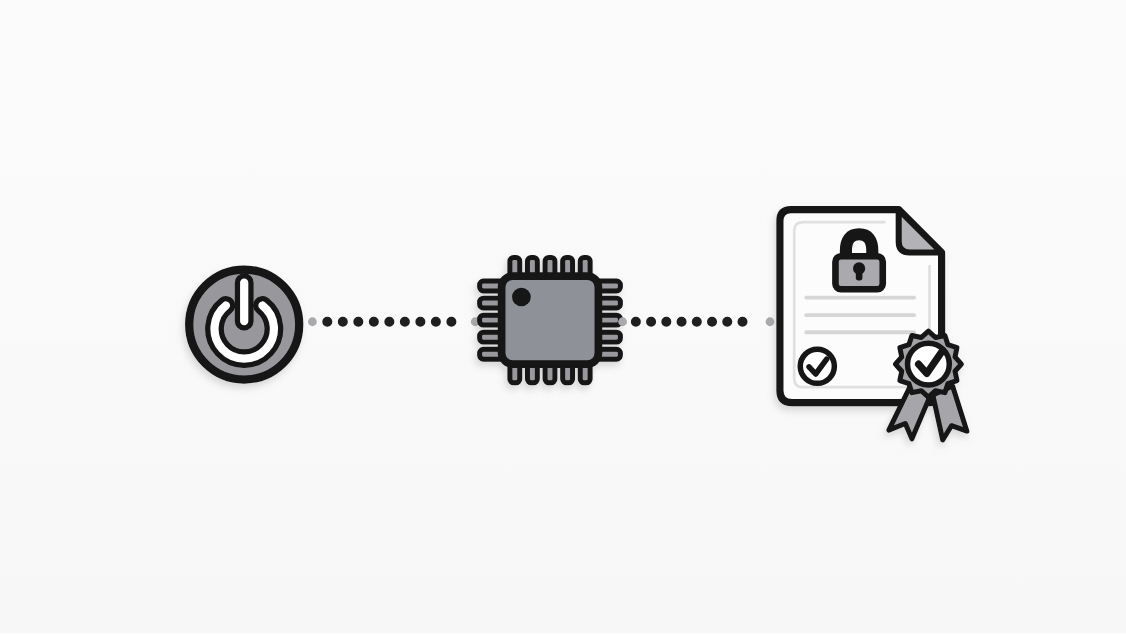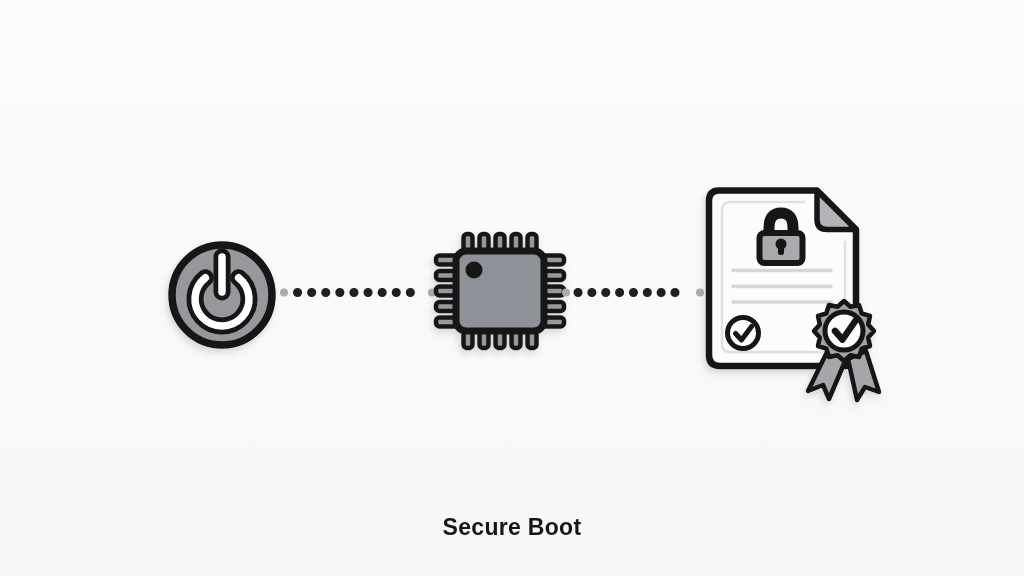--- a/index.html
+++ b/index.html
@@ -113,14 +113,13 @@
       <g>
         <path d="M828,350 L846,359 L829,399 L823,385 L808,391 Z" fill="#a6a6aa" stroke="#141414" stroke-width="4.5" stroke-linejoin="round"></path>
         <path d="M848,359 L866,351 L879,392 L865,387 L857,400 Z" fill="#a6a6aa" stroke="#141414" stroke-width="4.5" stroke-linejoin="round"></path>
         <polygon points="874,331 868.2,337.5 870,346 861.7,348.7 859,357 850.5,355.2 844,361 837.5,355.2 829,357 826.3,348.7 818,346 819.8,337.5 814,331 819.8,324.5 818,316 826.3,313.3 829,305 837.5,306.8 844,301 850.5,306.8 859,305 861.7,313.3 870,316 868.2,324.5" fill="#a3a3a7" stroke="#141414" stroke-width="4.5" stroke-linejoin="round"></polygon>
         <circle cx="844" cy="331" r="19" fill="#ffffff" stroke="#141414" stroke-width="5"></circle>
         <path d="M835,331 L842.5,339.5 L856,320" fill="none" stroke="#141414" stroke-width="6.5" stroke-linecap="round" stroke-linejoin="round"></path>
       </g>
     </g>
   </svg>
 
-  <div class="caption">Secure Boot</div>
 </div>
 
 </body></html>

